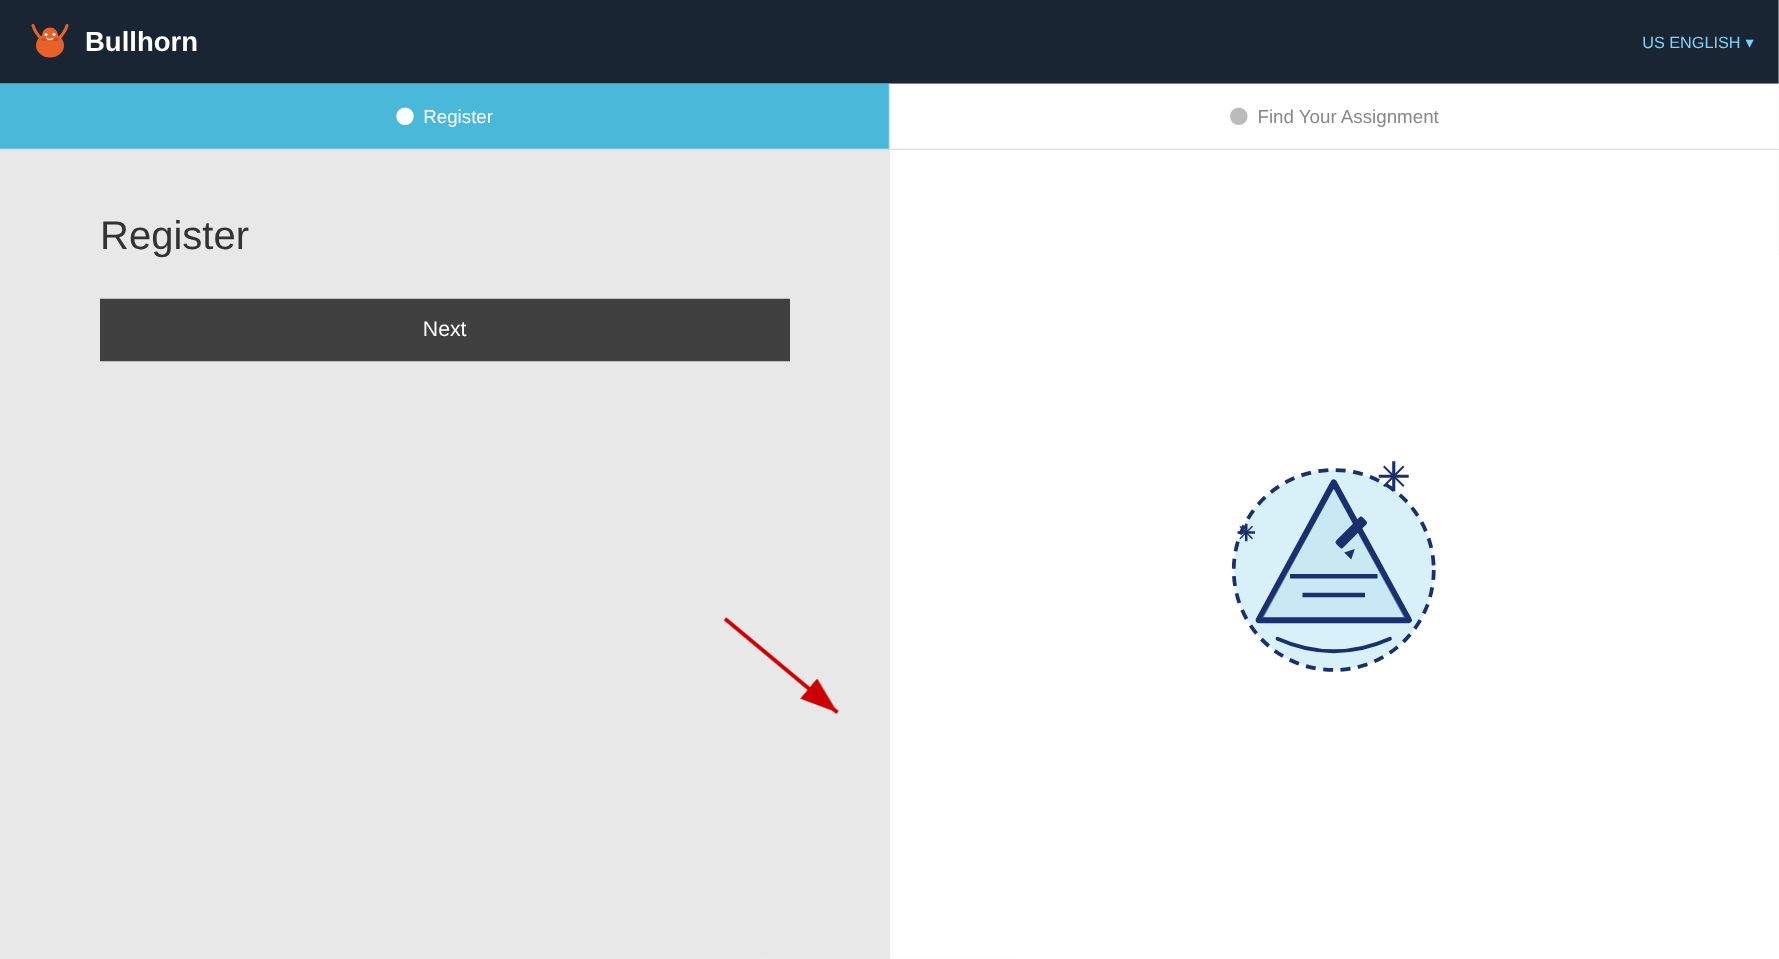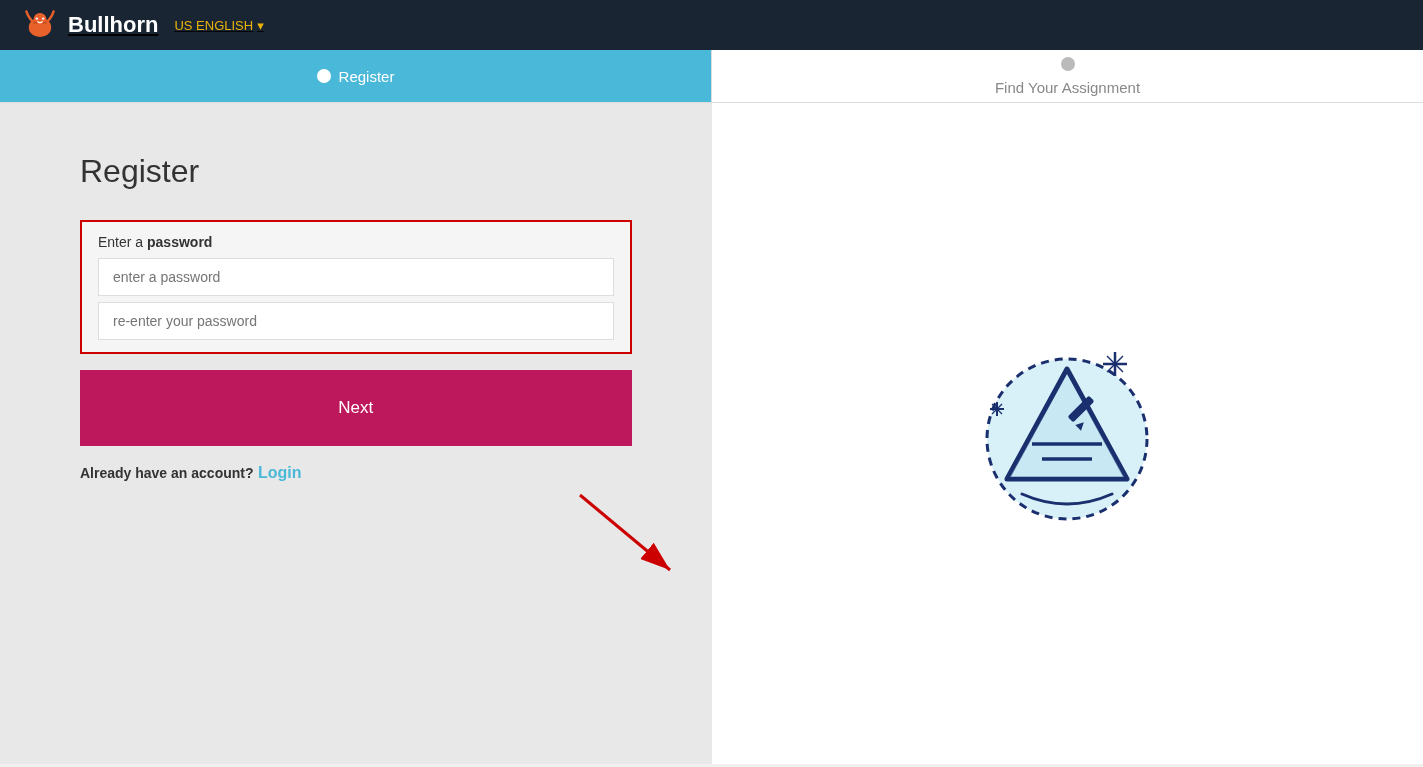--- a/index.html
+++ b/index.html
@@ -1,40 +1,40 @@
 <!DOCTYPE html>
 <html><head>
   <meta charset="utf-8">
   <style>
     * { box-sizing: border-box; margin: 0; padding: 0; }
     body { font-family: Arial, sans-serif; background: #f0f0f0; height: 767px; overflow: hidden; }
 
     
     .top-bar {
       background: #1a2533;
-      height: 50px;
-      display: flex;
-      align-items: center;
+      height: 67px;
+      display: flex;
+      align-items: center;
+      justify-content: space-between;
       padding: 0 20px;
-      text-decoration: underline;
     }
     .logo-area {
       display: flex;
       align-items: center;
       gap: 8px;
       color: white;
       font-size: 22px;
       font-weight: bold;
     }
     .bull-icon {
       width: 40px;
       height: 40px;
     }
     .lang-selector {
-      color: #eab308;
+      color: #7dd3fc;
       font-size: 13px;
       display: flex;
       align-items: center;
       gap: 4px;
       cursor: pointer;
       margin-left: 16px;
     }
 
     
     .step-tabs {
@@ -47,21 +47,21 @@
       flex: 1;
       display: flex;
       align-items: center;
       justify-content: center;
       gap: 8px;
       font-size: 15px;
       color: #888;
       cursor: pointer;
       border-right: 1px solid #ddd;
     }
-    .step-tab:last-child { border-right: none; flex-direction: column; }
+    .step-tab:last-child { border-right: none; }
     .step-tab.active {
       background: #4ab8d8;
       color: white;
     }
     .step-dot {
       width: 14px;
       height: 14px;
       border-radius: 50%;
       background: #bbb;
       display: inline-block;
@@ -110,22 +110,22 @@
       padding: 10px 14px;
       font-size: 14px;
       color: #aaa;
       outline: none;
       margin-bottom: 6px;
     }
     .text-input:last-child { margin-bottom: 0; }
 
     .next-btn {
       width: 100%;
-      padding: 28px;
-      background: #be185d;
+      padding: 15px;
+      background: #404040;
       color: white;
       font-size: 17px;
       border: none;
       cursor: pointer;
       margin-top: 2px;
       margin-bottom: 18px;
     }
 
     .login-text {
       font-size: 14px;
@@ -190,36 +190,25 @@
 </div>
 
 <div class="main-content">
 
   <div class="left-panel">
     <h1 class="page-title">Register</h1>
 
     
 
     
-    <div class="field-group">
-      <div class="field-label">
-        <span>Enter a </span><strong>password</strong>
-      </div>
-      <input class="text-input" type="password" placeholder="enter a password" style="">
-      <input class="text-input" type="password" placeholder="re-enter your password" style="">
-    </div>
 
     
     <button class="next-btn">Next</button>
 
     
-    <div>
-      <span class="login-text">Already have an account?</span>
-      <a href="#" class="login-link">Login</a>
-    </div>
   </div>
 
   <div class="right-panel">
 
     <svg class="illustration" viewBox="0 0 200 200" xmlns="http://www.w3.org/2000/svg">
 
       <circle cx="100" cy="105" r="80" fill="#d8f0f8" stroke="none"></circle>
       <circle cx="100" cy="105" r="80" fill="none" stroke="#1a2f6e" stroke-width="3" stroke-dasharray="8 6"></circle>
 
       <polygon points="100,35 160,145 40,145" fill="none" stroke="#1a2f6e" stroke-width="5" stroke-linejoin="round"></polygon>

